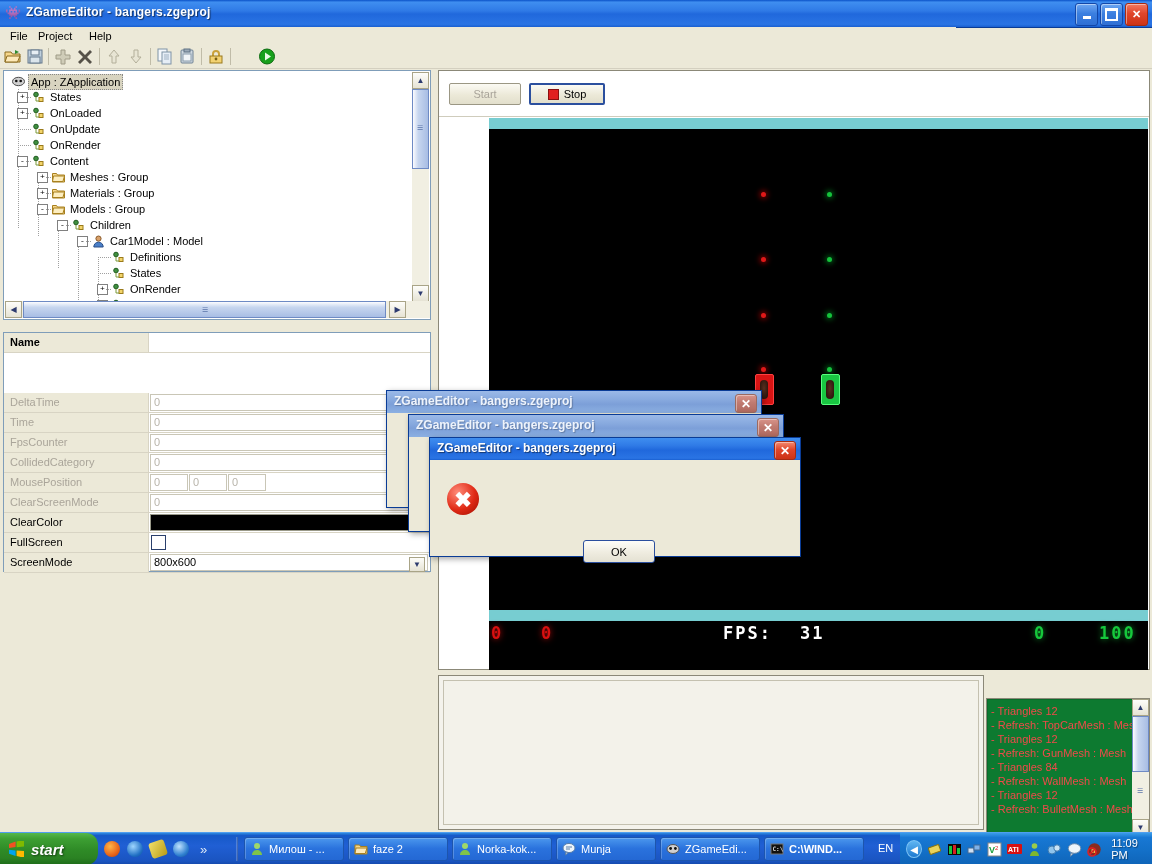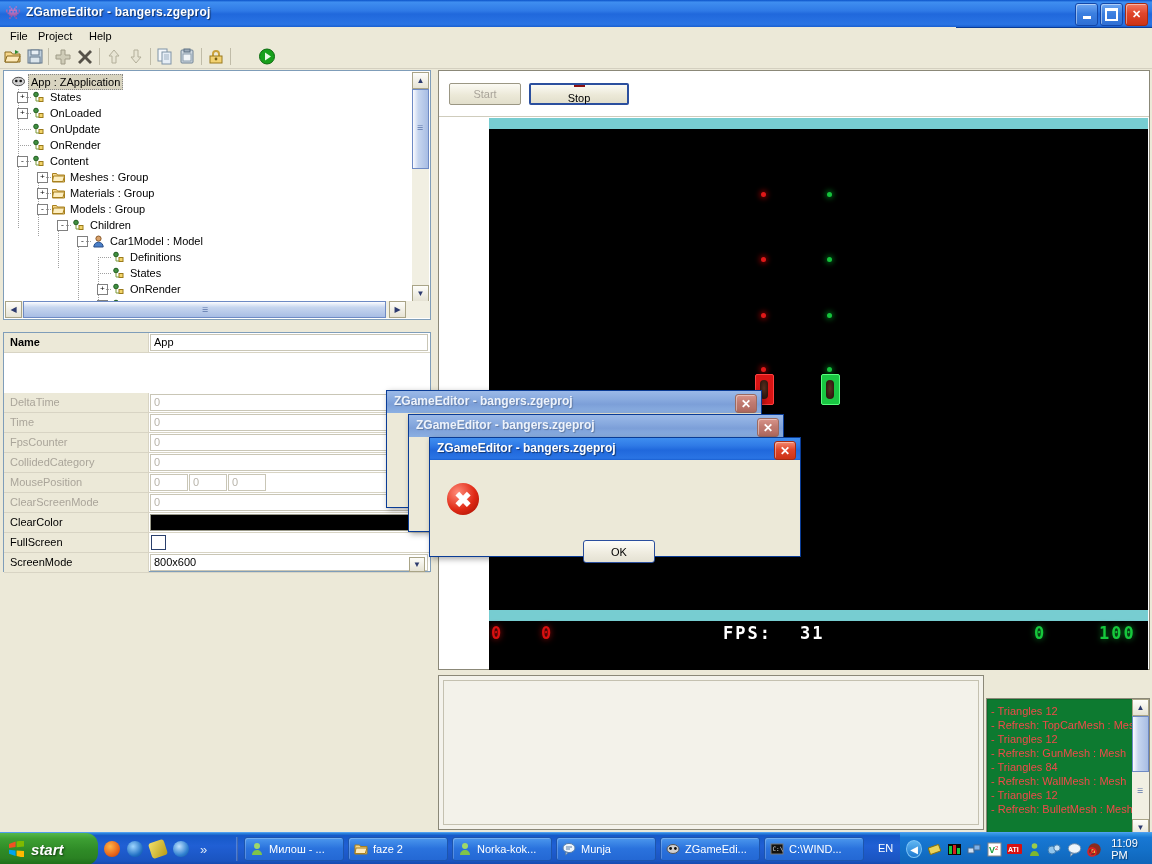--- a/index.html
+++ b/index.html
@@ -419,21 +419,20 @@
         <div class="sbthumb h" style="left:18px;top:0;width:363px;height:17px;">
           <div class="sbgrip" style="left:178px;top:4px;">☰</div>
         </div>
         <div class="sbbtn" style="right:24px;top:0;width:17px;height:17px;">▶</div>
       </div>
     </div>
 
     <div class="props">
         <div class="prow" style="top: 0px;">
           <div class="pname b">Name</div>
-          <div class="pval">App</div>
         </div>
         <div class="prow" style="top: 60px;">
           <div class="pname dim">DeltaTime</div>
           <div class="pval dim">0</div>
         </div>
         <div class="prow" style="top: 80px;">
           <div class="pname dim">Time</div>
           <div class="pval dim">0</div>
         </div>
         <div class="prow" style="top: 100px;">
@@ -466,21 +465,21 @@
           <div class="pname">ScreenMode</div>
           <div class="pval">800x600<span class="pdrop">▼</span></div>
         </div>
       </div>
 
     <div class="previewouter">
       <div class="runbar">
         <div class="rbtn dis" style="left:10px;width:72px;">
           <span>Start</span>
         </div>
-        <div class="rbtn focus" style="left:90px;width:100px;flex-direction:column;">
+        <div class="rbtn focus" style="left:90px;width:76px;">
           <span class="stopsq"></span>
           <span>Stop</span>
         </div>
       </div>
 
       <div class="viewport">
         <div class="hudbar" style="top:0;"></div>
         <div class="hudbar" style="top:492px;"></div>
 
         <div class="dot r" style="left:272px;top:74px;"></div>
@@ -639,21 +638,21 @@
       <span class="ic">
         <svg width="14" height="14" viewBox="0 0 14 14">
             <ellipse cx="7" cy="7" rx="6" ry="4.5" fill="#cfcfcf" stroke="#555"></ellipse>
             <circle cx="4.6" cy="6.5" r="1.4" fill="#111"></circle>
             <circle cx="9.4" cy="6.5" r="1.4" fill="#111"></circle>
           </svg>
       </span>
       <span class="tx">ZGameEdi...</span>
     </div>
 
-    <div class="taskitem" style="left:764px;width:100px;">
+    <div class="taskitem" style="left:764px;width:100px;font-weight:bold;">
       <span class="ic">
         <svg width="14" height="14" viewBox="0 0 14 14">
             <rect x="1" y="2" width="12" height="10" fill="#111" stroke="#777"></rect>
             <text x="2.5" y="9" font-size="6" fill="#dcdcdc" font-family="monospace">C:\</text>
           </svg>
       </span>
       <span class="tx">C:\WIND...</span>
     </div>
 
     <div style="position:absolute;left:878px;top:9px;color:#fff;font-size:11px;">EN</div>

